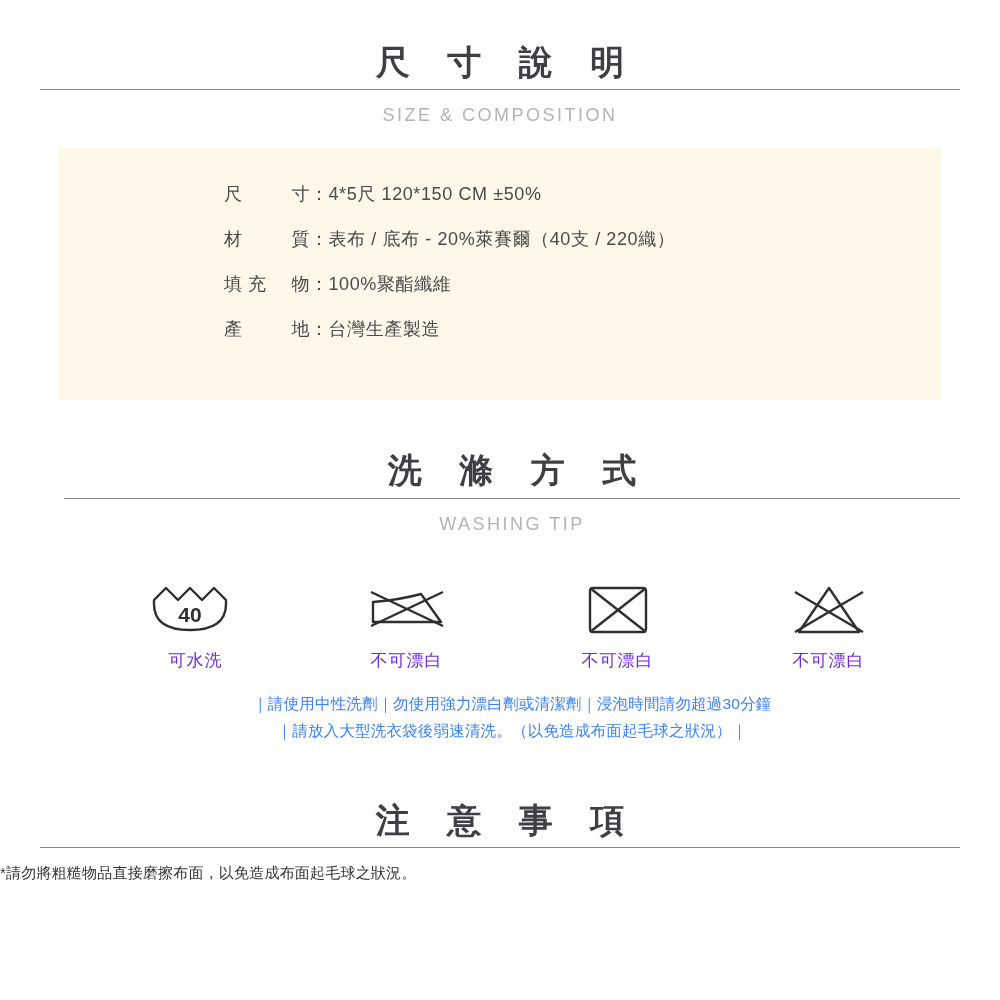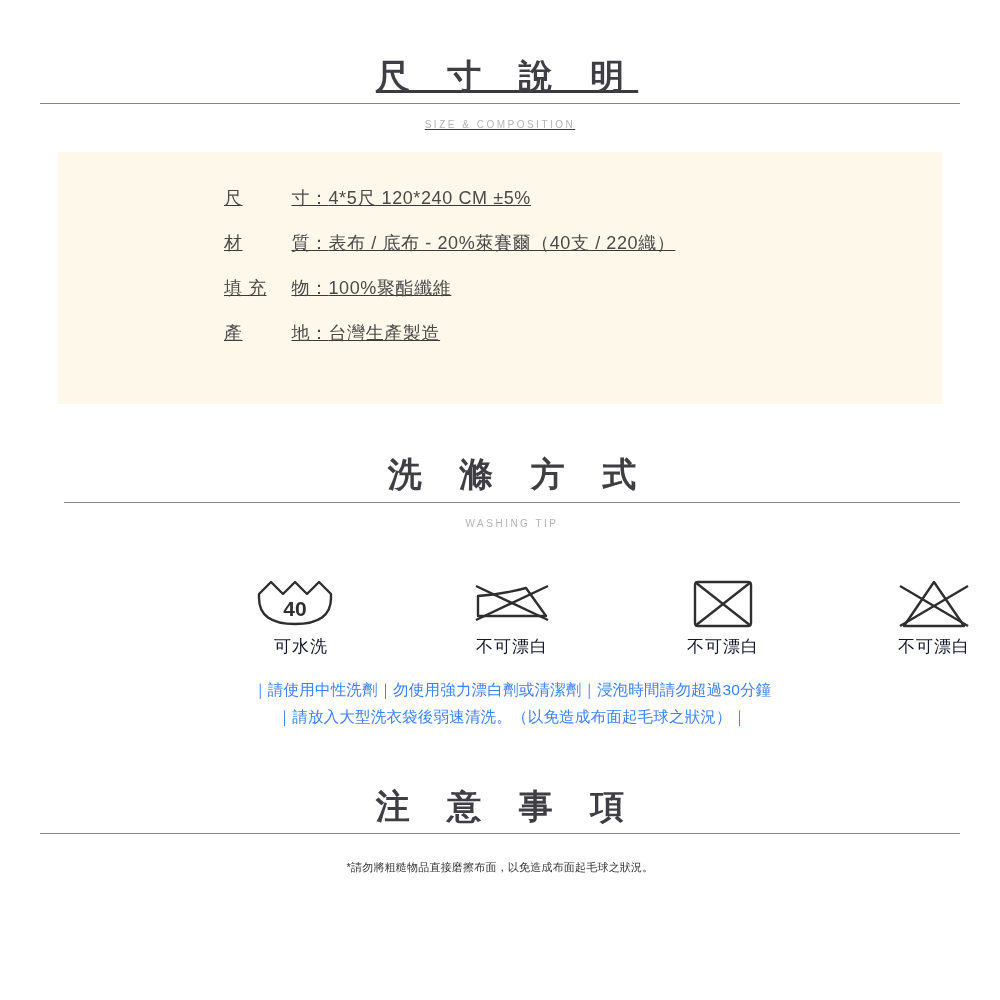--- a/index.html
+++ b/index.html
@@ -44,29 +44,29 @@
   }
   .rule-wrap .rule {
     position: absolute;
     left: 0;
     right: 0;
     top: 0;
     height: 1px;
     background: #8a8397;
   }
   .section-sub {
-    font-size: 10px;
+    font-size: 18px;
     letter-spacing: 2.5px;
     color: #b5b2b8;
     margin-top: 14px;
     font-family: "Liberation Sans", sans-serif;
   }
 
   
-  #size-section { padding-top: 58px; text-decoration: underline; }
+  #size-section { padding-top: 44px; }
   .spec-box {
     margin: 22px 58px 0 58px;
     background: #fdf8ea;
     padding: 34px 0 34px 0;
     box-sizing: border-box;
     height: 252px;
   }
   .spec-row {
     display: flex;
     align-items: baseline;
@@ -93,55 +93,54 @@
   .spec-value {
     font-size: 18px;
     color: #4a4a4a;
     letter-spacing: 0.6px;
   }
 
   
   #wash-section { padding-top: 52px; padding-left: 24px; }
   .icon-row {
     display: flex;
-    justify-content: flex-end;
+    justify-content: center;
     gap: 79px;
     margin-top: 44px;
   }
   .icon-cell {
     width: 132px;
     text-align: center;
   }
   .icon-art {
     height: 62px;
     display: flex;
     align-items: center;
     justify-content: center;
   }
   .icon-caption {
-    margin-top: 0;
+    margin-top: 8px;
     font-size: 17px;
-    color: #0f172a;
+    color: #6d28d9;
     letter-spacing: 1px;
   }
   .wash-notes {
     margin-top: 18px;
     text-align: center;
     font-size: 15.5px;
     color: #3b82f6;
     line-height: 1.75;
     letter-spacing: 0.2px;
   }
 
   
   #notice-section { padding-top: 58px; }
   .notice-lines {
-    margin-top: 22px;
-    text-align: center;
-    font-size: 11px;
+    margin-top: 10px;
+    font-size: 15px;
     color: #333;
     line-height: 1.85;
     letter-spacing: 0.2px;
   }
 </style>
 </head>
 <body>
 
 <div class="page">
 
@@ -154,21 +153,21 @@
       <div class="section-sub">SIZE &amp; COMPOSITION</div>
     </div>
 
     <div class="spec-box">
       <div class="spec-row">
         <div class="spec-label">
           <span>尺</span>
           <span>寸</span>
         </div>
         <div class="spec-colon">：</div>
-        <div class="spec-value">4*5尺 120*240 CM ±5%</div>
+        <div class="spec-value">4*5尺 120*150 CM ±50%</div>
       </div>
       <div class="spec-row">
         <div class="spec-label">
           <span>材</span>
           <span>質</span>
         </div>
         <div class="spec-colon">：</div>
         <div class="spec-value">表布 / 底布 - 20%萊賽爾（40支 / 220織）</div>
       </div>
       <div class="spec-row">

